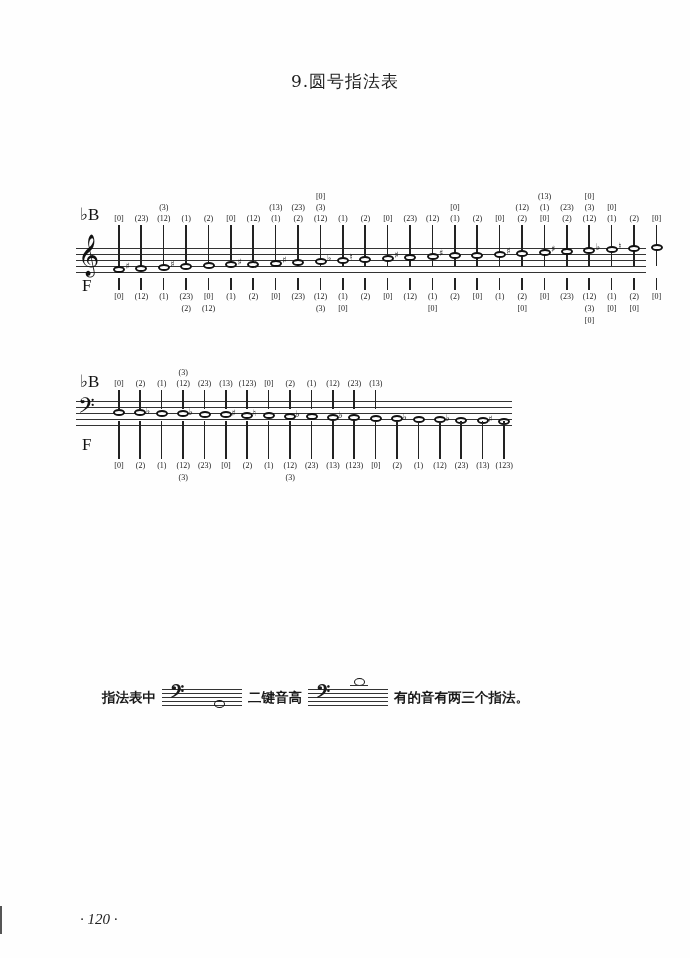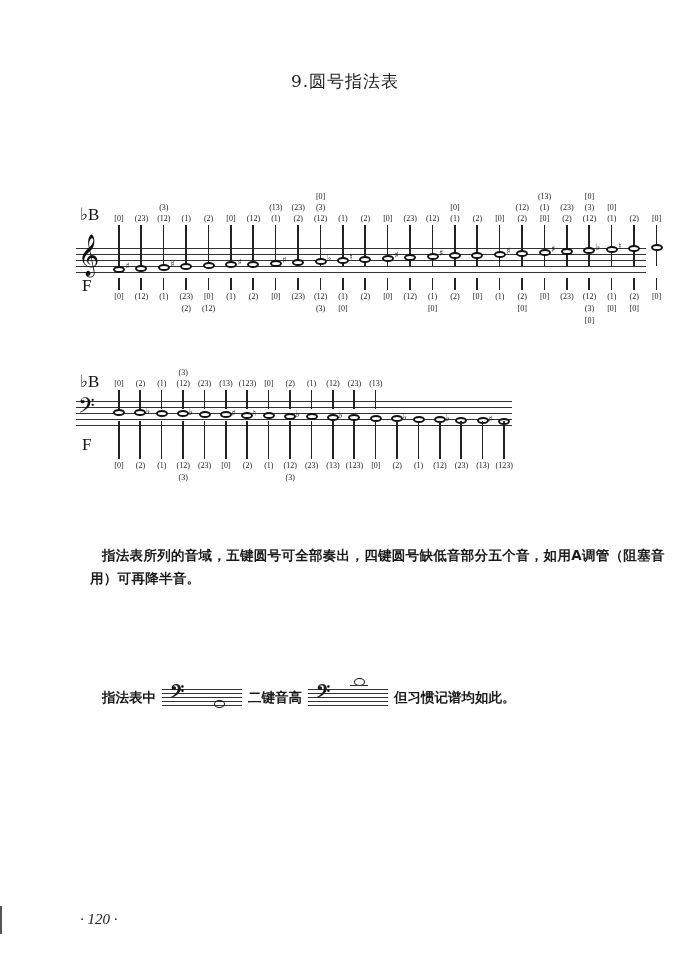--- a/index.html
+++ b/index.html
@@ -405,21 +405,20 @@
       <div class="col" style="left: 415.2px; top: 0px;">
         <div class="note" style="top: 53px;"></div>
         <div class="acc" style="top: 49px;">♯</div>
         <div class="stem" style="top: 56px; height: 38px;"></div>
         <div class="fg" style="top: 96px;">(123)</div>
       </div>
     </div>
 </div>
 
 <div class="para" style="top:544px;">
-  <p>指法表所列的音域，五键圆号可全部奏出，四键圆号缺低音部分五个音，如用A调管（阻塞音用）可再降半音。</p>
 </div>
 
 <div class="inline-row">
   <span>指法表中</span>
   <div class="mini-staff">
     <div class="line" style="top:2px"></div>
       <div class="line" style="top:6px"></div>
     <div class="line" style="top:10px"></div>
       <div class="line" style="top:14px"></div>
     <div class="line" style="top:18px"></div>
@@ -430,17 +429,17 @@
   <div class="mini-staff">
     <div class="line" style="top:2px"></div>
       <div class="line" style="top:6px"></div>
     <div class="line" style="top:10px"></div>
       <div class="line" style="top:14px"></div>
     <div class="line" style="top:18px"></div>
     <span style="position:absolute;left:8px;top:-6px;font-size:22px;">𝄢</span>
     <span style="position:absolute;left:46px;top:-9px;width:9px;height:6px;border:1.5px solid #111;border-radius:50%;"></span>
     <span style="position:absolute;left:42px;top:-2px;width:18px;height:1px;background:#333;"></span>
   </div>
-  <span>但习惯记谱均如此。</span>
+  <span>有的音有两三个指法。</span>
 </div>
 
 <div class="edge-bar"></div>
 <div class="page-num">· 120 ·</div>
 
 </body></html>

